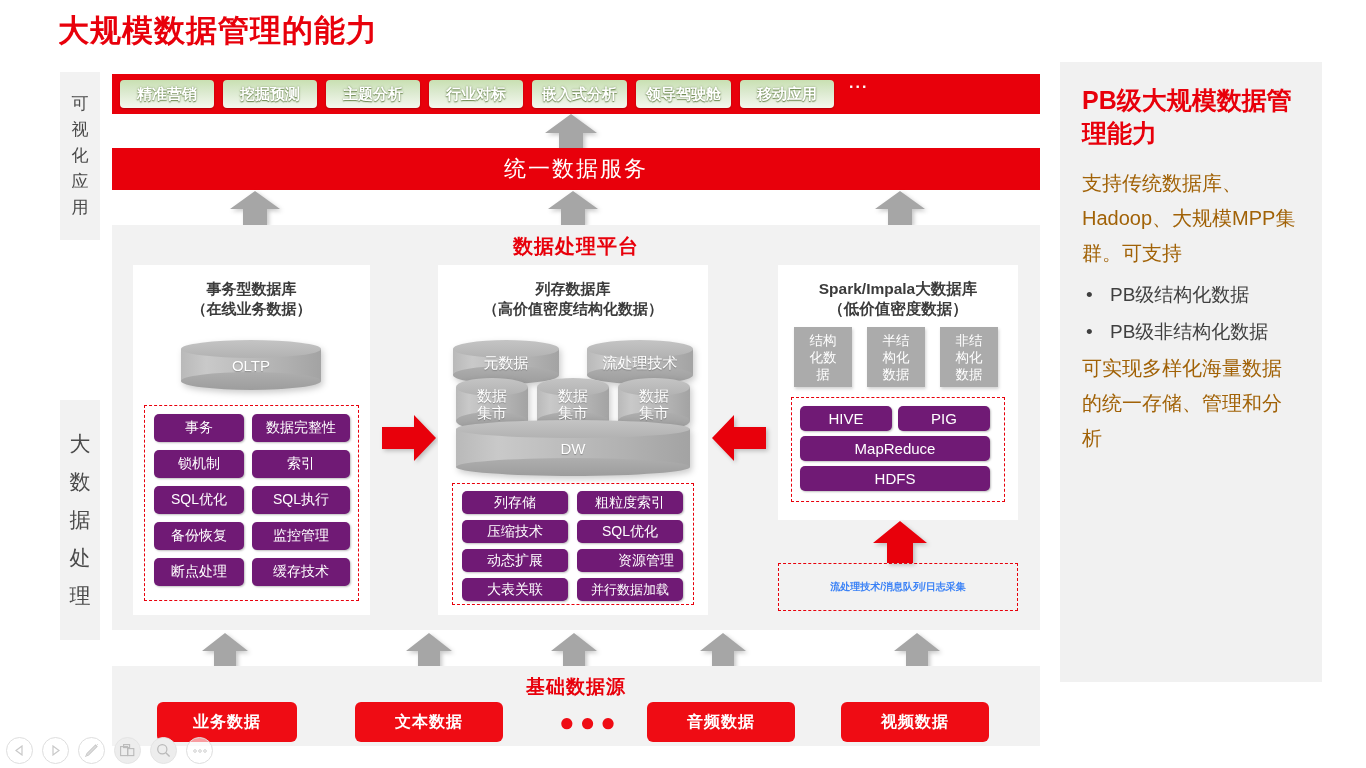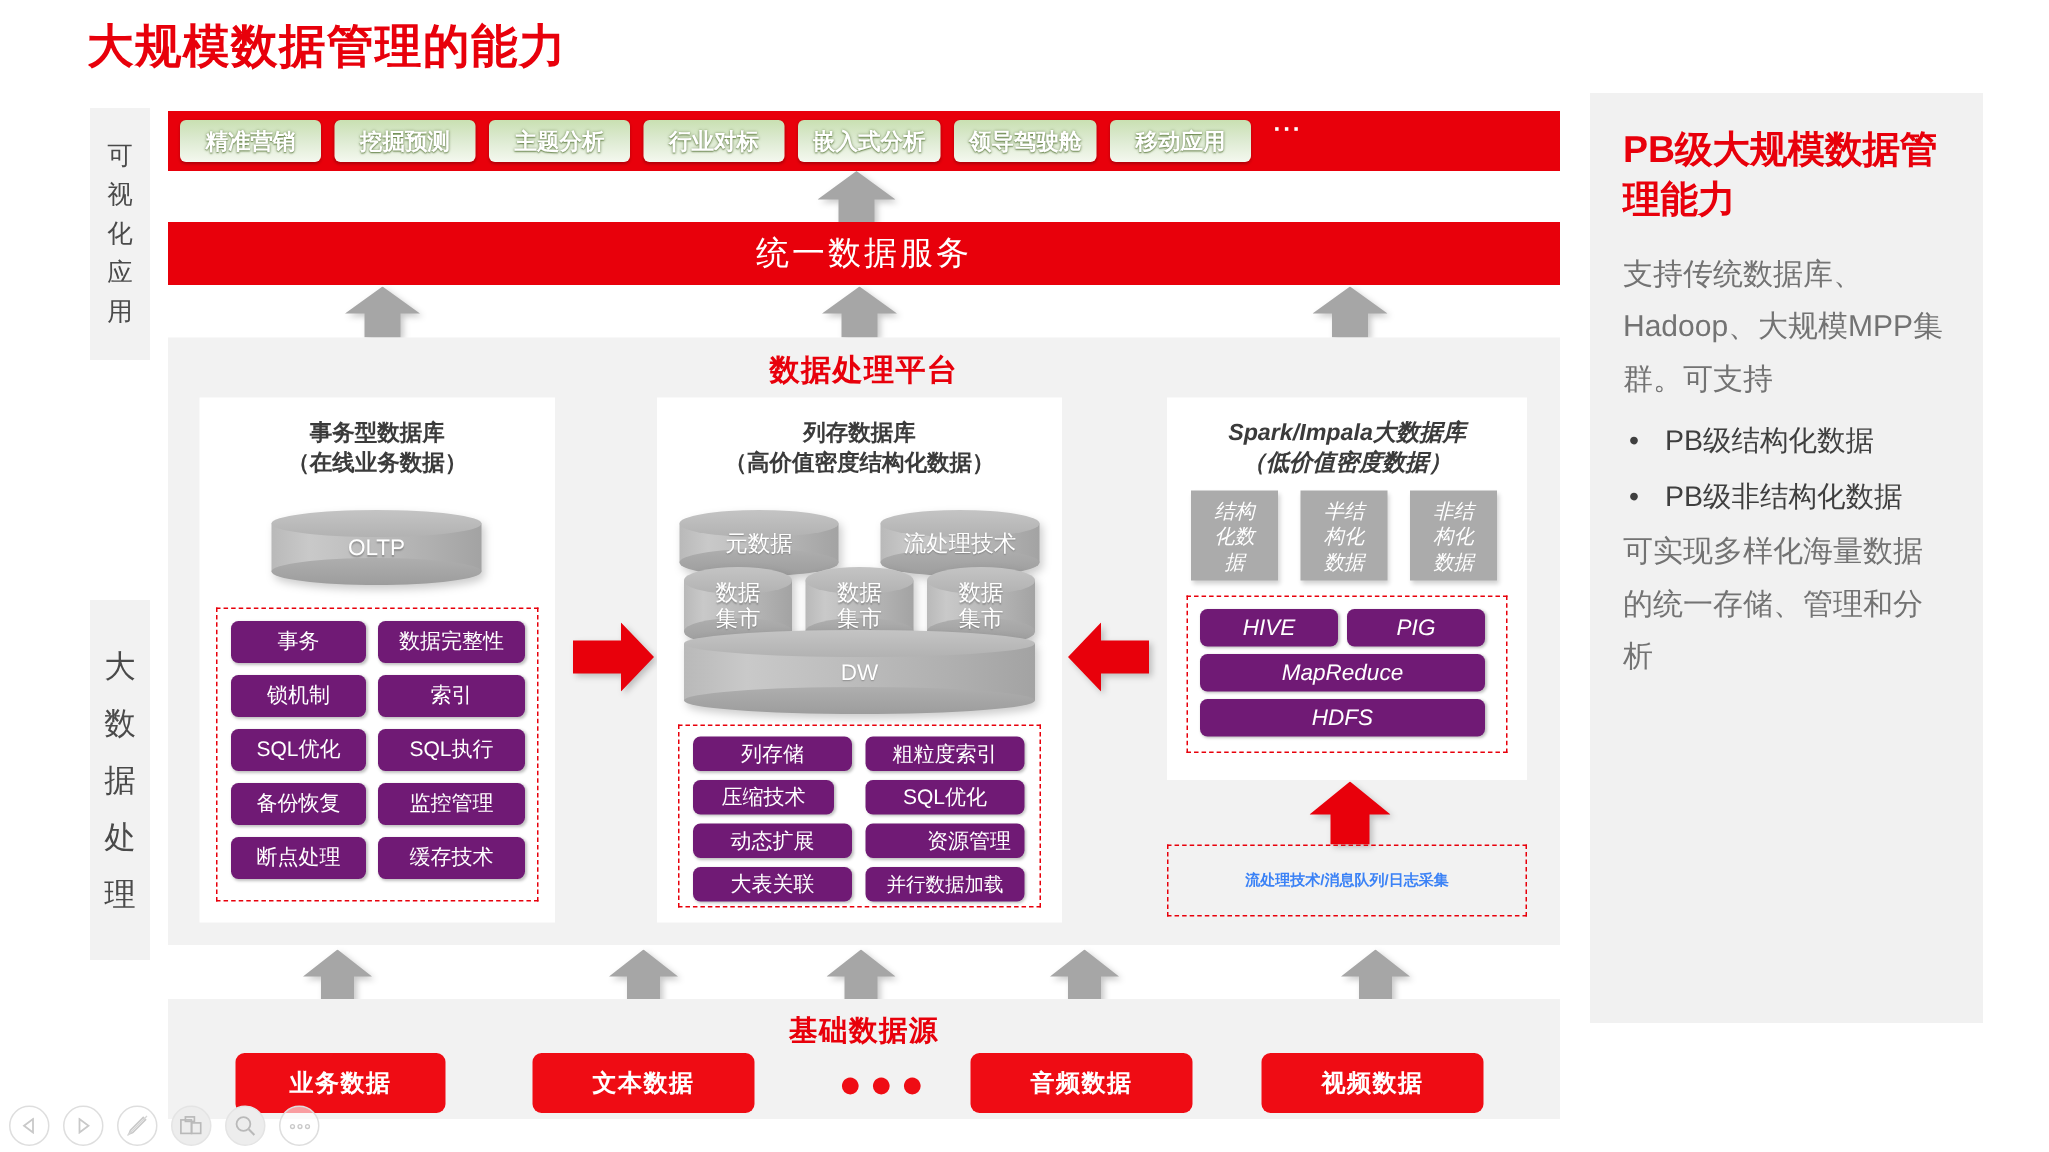--- a/index.html
+++ b/index.html
@@ -76,21 +76,21 @@
     text-align: center; color: #e8000b; font-size: 20px; font-weight: bold;
     letter-spacing: 1px;
   }
 
   
   .col-card {
     position: absolute; background: #ffffff; top: 265px;
   }
   #col-oltp  { left: 133px; width: 237px; height: 350px; }
   #col-dw    { left: 438px; width: 270px; height: 350px; }
-  #col-spark { left: 778px; width: 240px; height: 255px; font-style: italic; }
+  #col-spark { left: 778px; width: 240px; height: 255px; }
 
   .col-title {
     text-align: center; font-size: 15px; font-weight: bold; color: #3b3b3b;
     line-height: 20px; padding-top: 14px;
   }
   .col-title.en { font-size: 15.5px; }
 
   
   .cyl { position: absolute; }
   .cyl .body {
@@ -170,21 +170,21 @@
   .info-panel {
     position: absolute; left: 1060px; top: 62px;
     width: 262px; height: 620px; background: #f1f1f1;
     padding: 22px 22px 0 22px;
   }
   .info-title {
     color: #e8000b; font-size: 25px; font-weight: bold; line-height: 33px;
     margin-bottom: 16px;
   }
   .info-para {
-    color: #737373; font-size: 20px; line-height: 35px; margin-bottom: 6px;
+    color: #a16207; font-size: 20px; line-height: 35px; margin-bottom: 6px;
     font-family: "Liberation Sans", "DejaVu Sans", sans-serif;
   }
   .info-bullet {
     color: #3f3f3f; font-size: 19px; line-height: 35px;
     padding-left: 28px; position: relative; margin-bottom: 2px;
   }
   .info-bullet::before {
     content: "\2022"; position: absolute; left: 4px; top: 0; font-size: 19px;
   }
 
@@ -329,21 +329,21 @@
     <div class="cyl shadowed" style="left:18px; top:155px; width:234px; height:56px;">
       <div class="body"></div>
       <div class="bot"></div>
       <div class="top"></div>
       <div class="lbl">DW</div>
     </div>
 
     <div class="dashed-box" style="left:14px; top:218px; width:242px; height:122px;">
       <div class="tag" style="left:9px;   top:7px;  width:106px; height:23px;">列存储</div>
       <div class="tag" style="left:124px; top:7px;  width:106px; height:23px;">粗粒度索引</div>
-      <div class="tag" style="left:9px;   top:36px; width:94px; height:23px;">压缩技术</div>
+      <div class="tag" style="left:9px;   top:36px; width:106px; height:23px;">压缩技术</div>
       <div class="tag" style="left:124px; top:36px; width:106px; height:23px;">SQL优化</div>
       <div class="tag" style="left:9px;   top:65px; width:106px; height:23px;">动态扩展</div>
       <div class="tag" style="left:124px; top:65px; width:106px; height:23px;padding-left:32px;">资源管理</div>
       <div class="tag" style="left:9px;   top:94px; width:106px; height:23px;">大表关联</div>
       <div class="tag" style="left:124px; top:94px; width:106px; height:23px; font-size:13px;">并行数据加载</div>
     </div>
   </div>
 
   <svg class="gray-arrow" style="left:712px; top:415px;" width="54" height="46">
     <polygon points="54,12 22,12 22,0 0,23 22,46 22,34 54,34" fill="#e8000b"></polygon>

